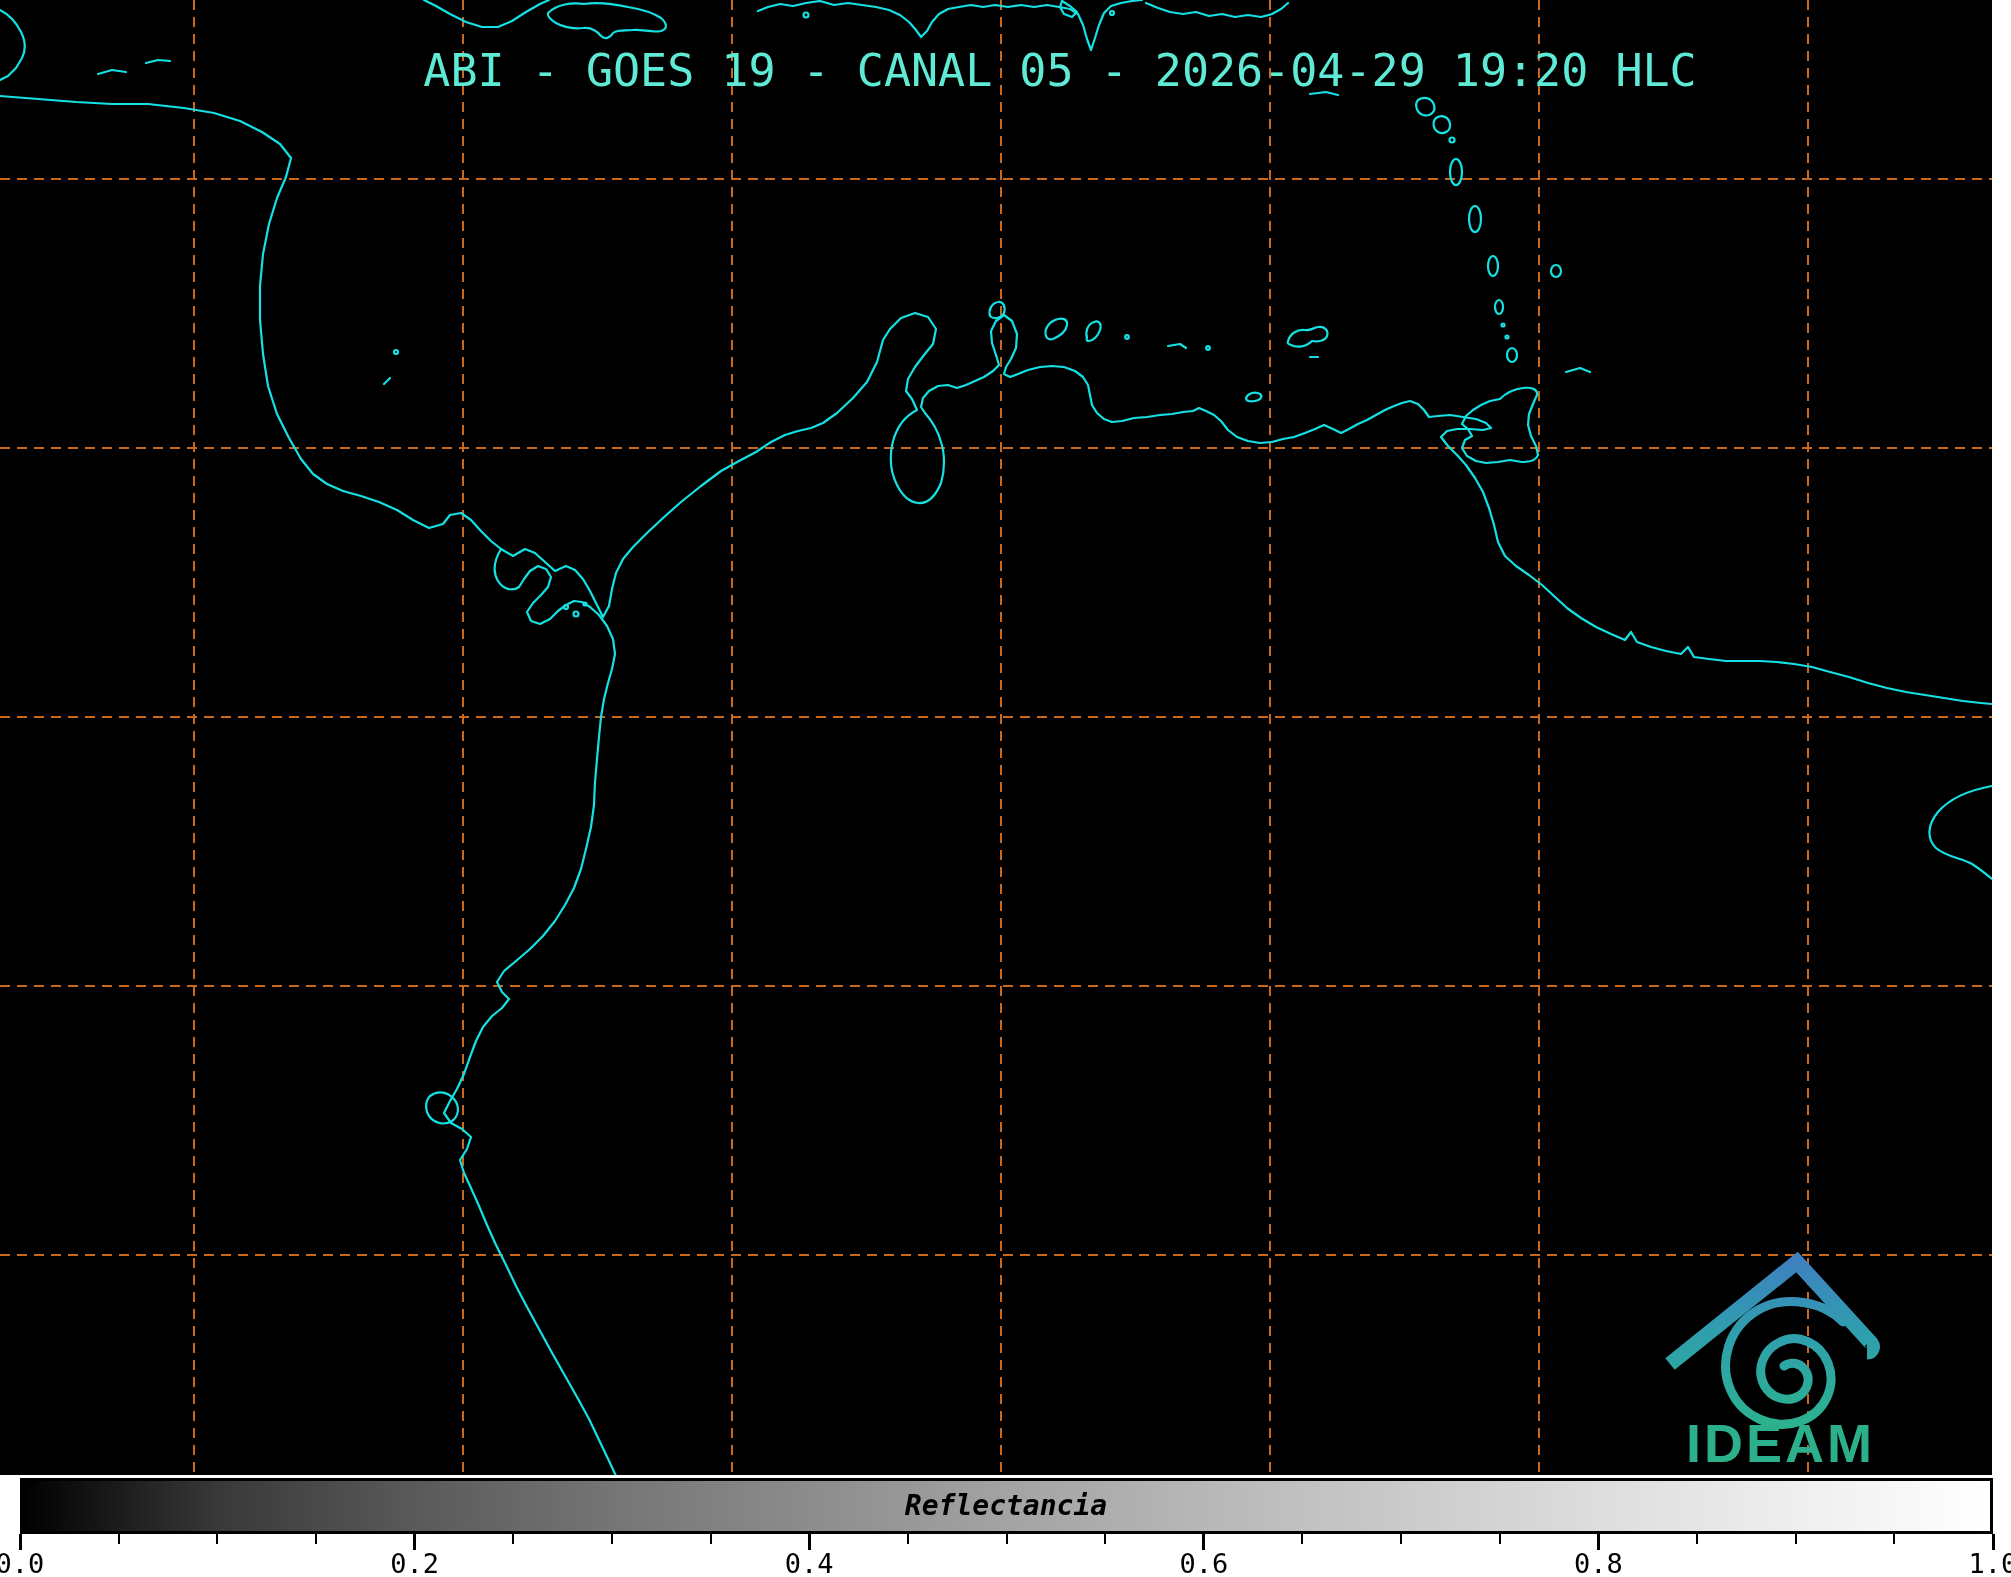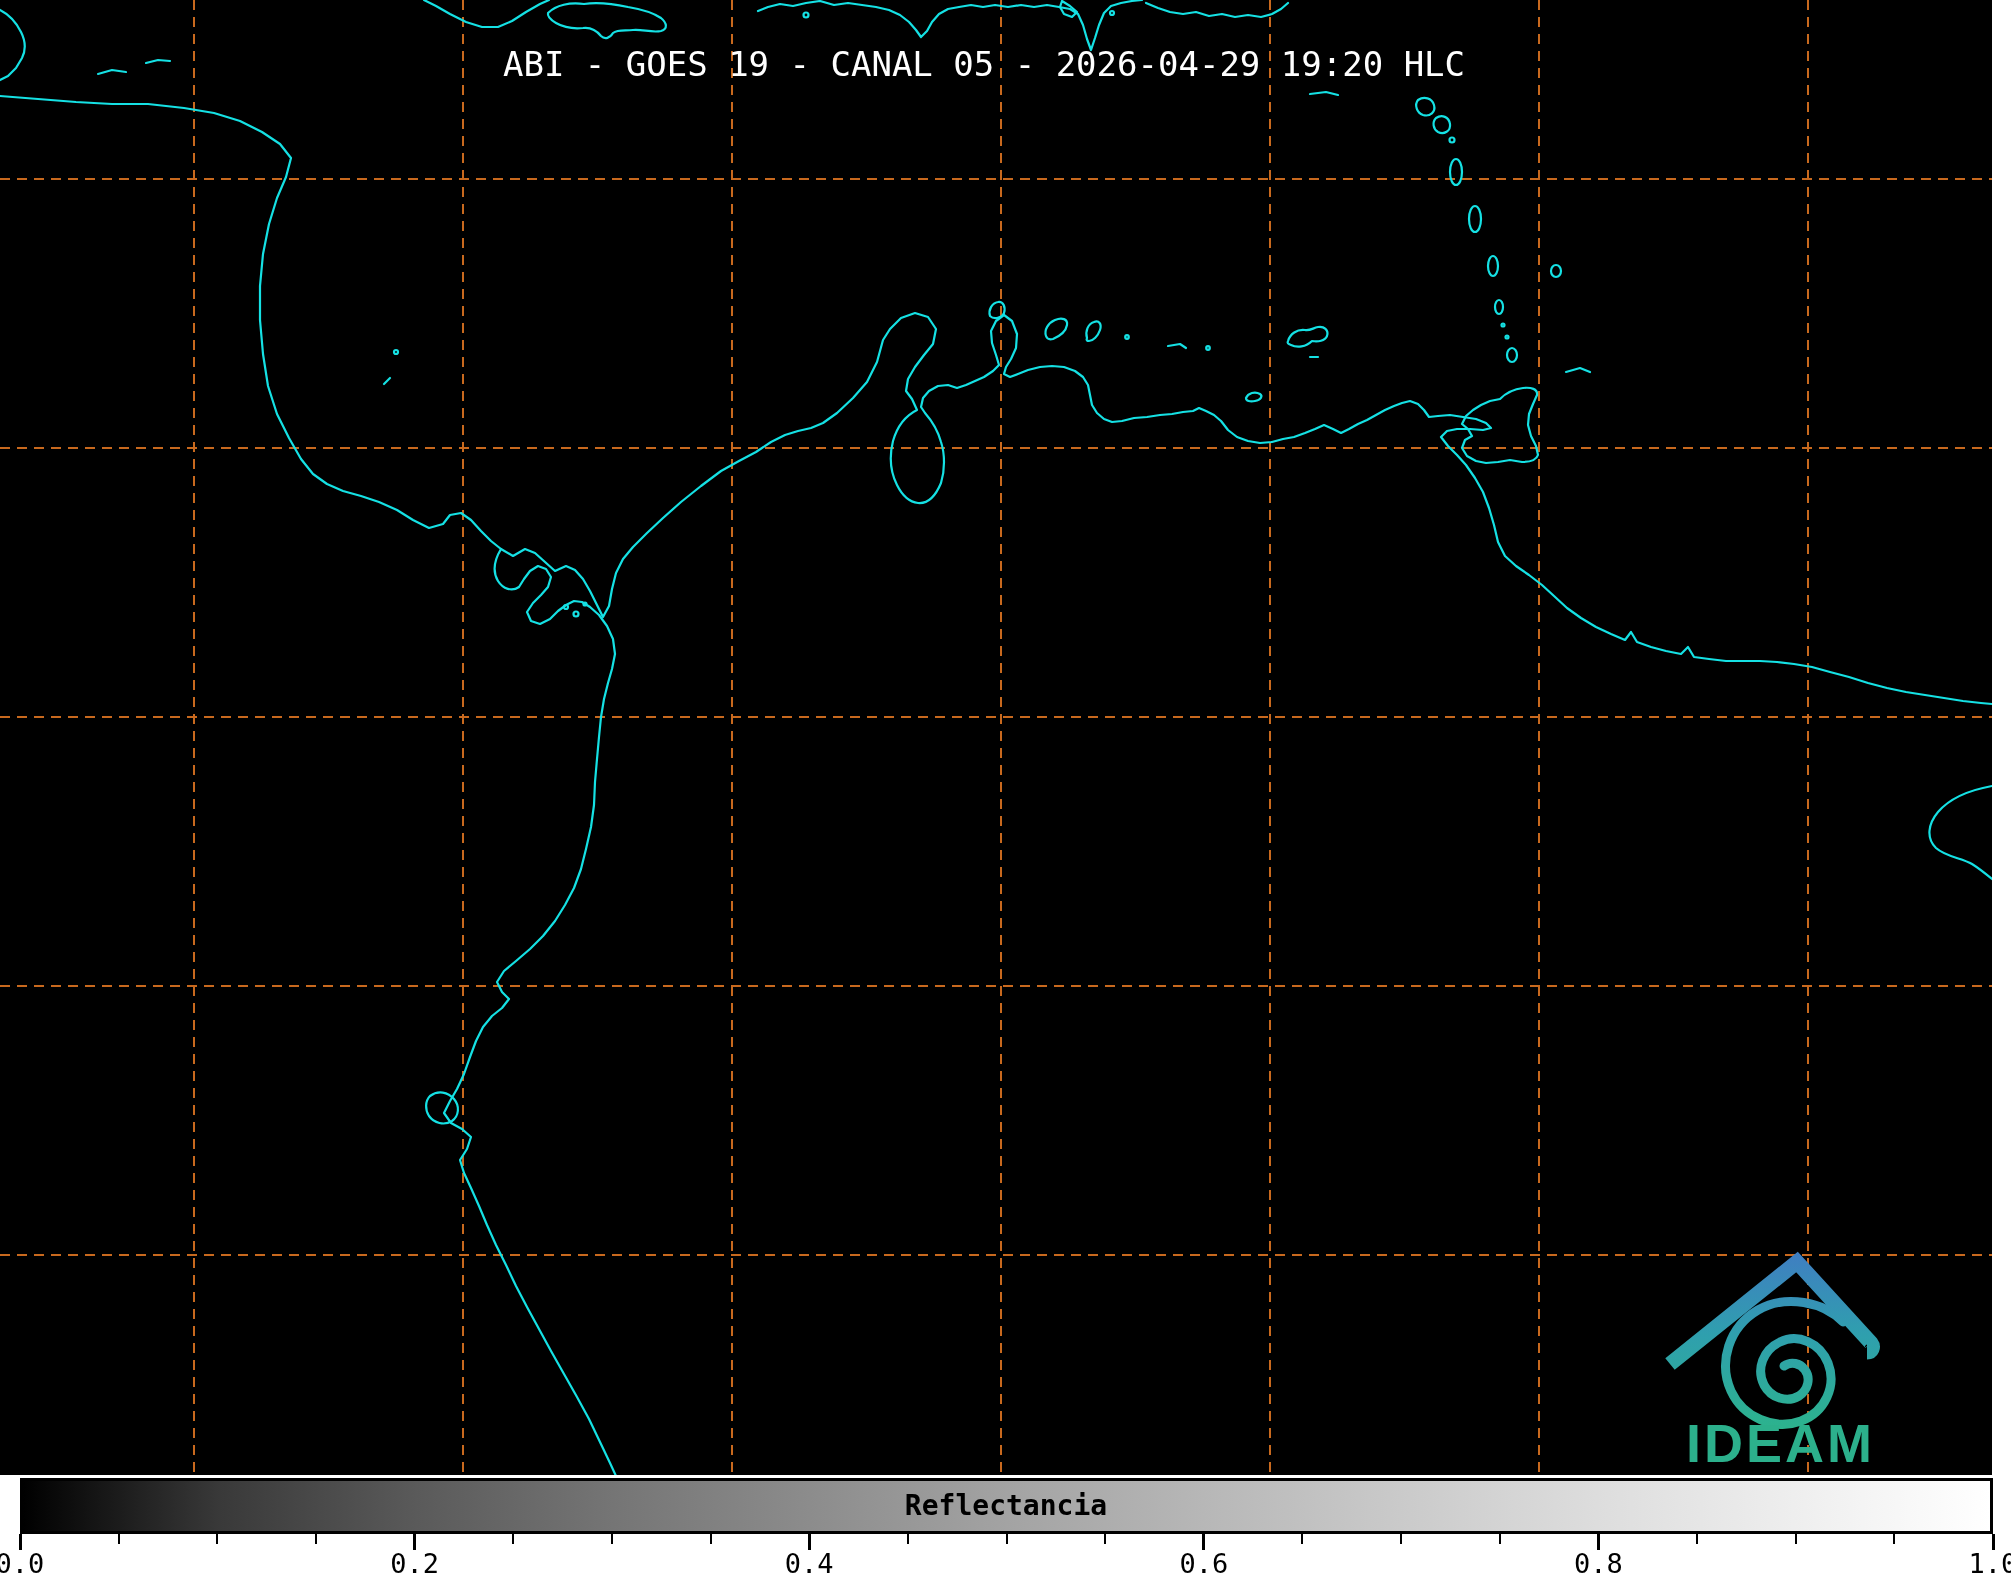--- a/index.html
+++ b/index.html
@@ -1,28 +1,28 @@
 <!DOCTYPE html>
 <html><head>
 <meta charset="utf-8">
 <style>
   html,body{margin:0;padding:0;background:#ffffff;}
   .fig{position:relative;width:2011px;height:1577px;background:#ffffff;overflow:hidden;
        font-family:"DejaVu Sans Mono",monospace;}
   .map{position:absolute;left:0;top:0;width:1992px;height:1475px;background:#000000;overflow:hidden;}
   .layer{position:absolute;left:0;top:0;}
-  .map-title{position:absolute;top:44px;left:984px;transform:translateX(-50%);
-             color:#ffffff;font-size:34px;white-space:nowrap;letter-spacing:0px;}
+  .map-title{position:absolute;top:44px;left:1060px;transform:translateX(-50%);
+             color:#5eead4;font-size:45px;white-space:nowrap;letter-spacing:0px;}
   .cbar{position:absolute;left:20px;top:1478px;width:1973px;height:56px;box-sizing:border-box;
         border:3px solid #000;
         background:linear-gradient(to right,
           #000000 0%, #393939 10%, #5a5a5a 20%, #757575 30%, #8c8c8c 40%,
           #a3a3a3 50%, #b7b7b7 60%, #cacaca 70%, #dddddd 80%, #eeeeee 90%, #ffffff 100%);}
   .cbar-label{position:absolute;top:1492px;left:1006px;transform:translateX(-50%);
-              font-size:28px;font-weight:bold;color:#000;line-height:28px;}
+              font-size:28px;font-weight:bold;color:#000;line-height:28px;font-style:italic;}
   .tick{position:absolute;background:#000;top:1534px;}
   .tick.major{width:3px;height:16px;}
   .tick.minor{width:2px;height:10px;}
   .ticklab{position:absolute;top:1548px;width:96px;text-align:center;font-size:27px;color:#000;}
   .logo-text{font-family:"Liberation Sans",sans-serif;font-weight:bold;font-size:54px;letter-spacing:3px;}
 </style>
 </head>
 <body>
 
 <div class="fig">

